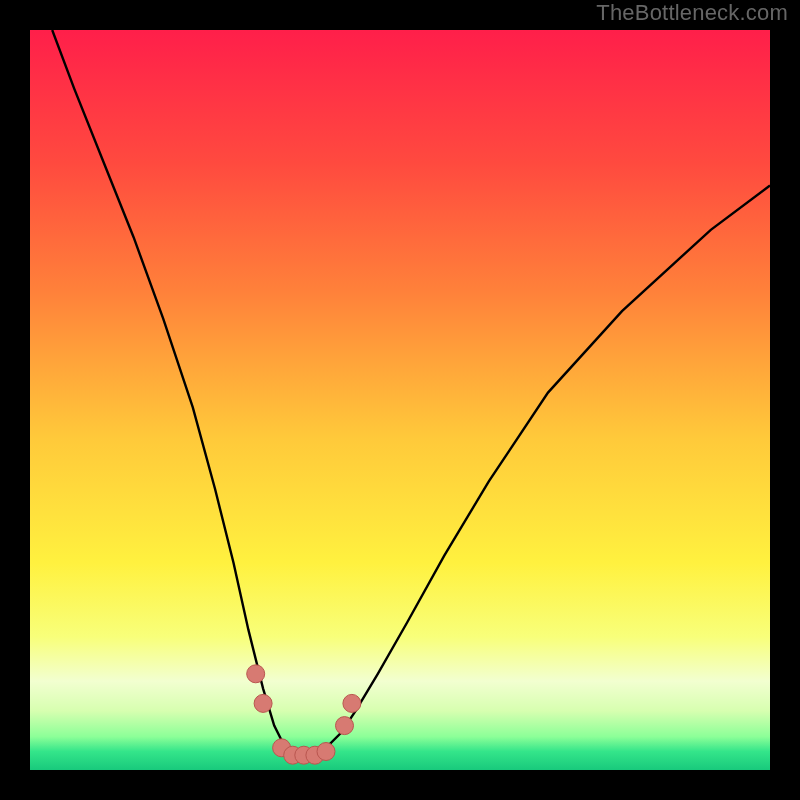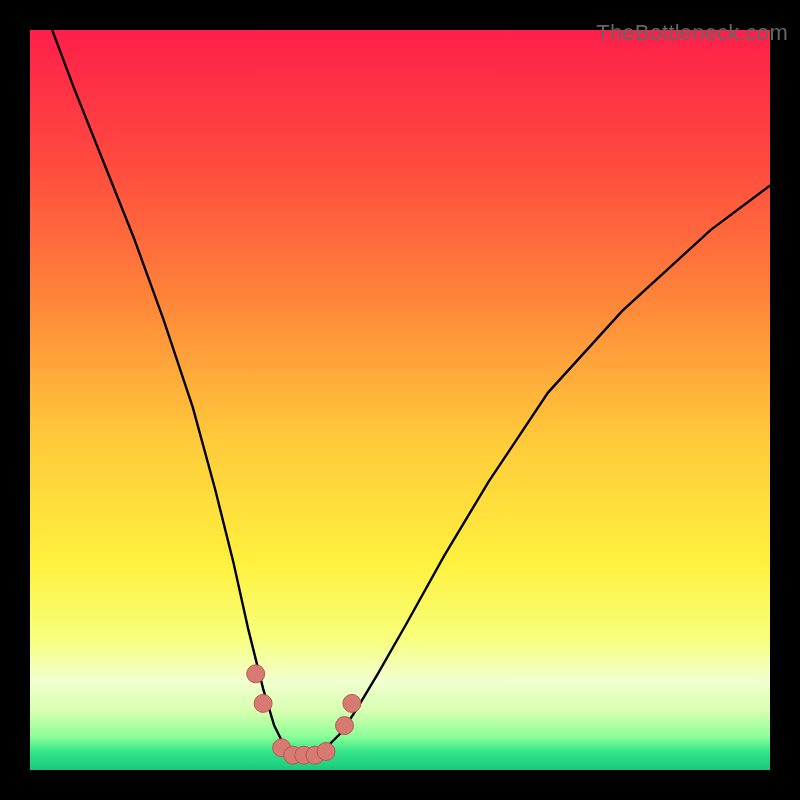--- a/index.html
+++ b/index.html
@@ -27,21 +27,21 @@
     overflow: hidden;
   }
   .gradient {
     position: absolute;
     left: 0; top: 0;
     width: 100%;
     height: 100%;
   }
   .watermark {
     position: absolute;
-    top: 20px;
+    top: 0;
     right: 12px;
     color: #666;
     font-size: 22px;
     font-weight: 500;
     letter-spacing: 0.2px;
     user-select: none;
   }
   svg.overlay {
     position: absolute;
     left: 0; top: 0;

